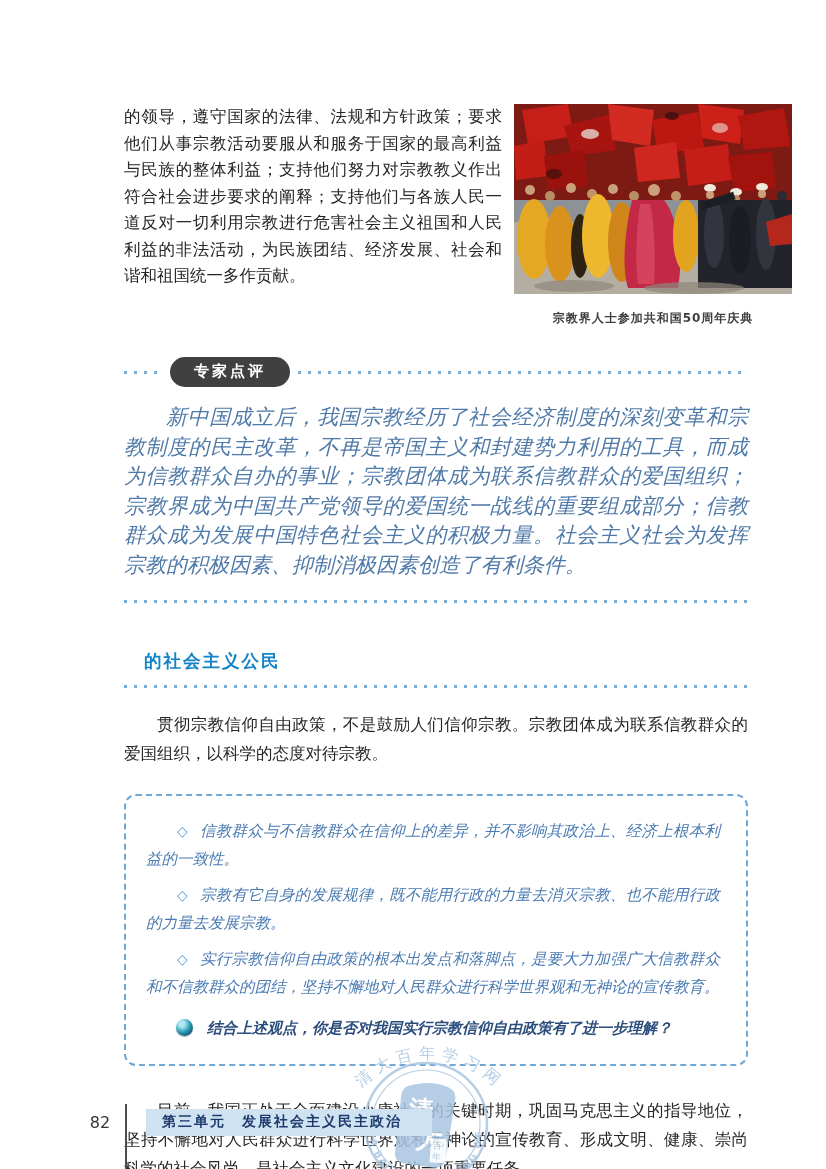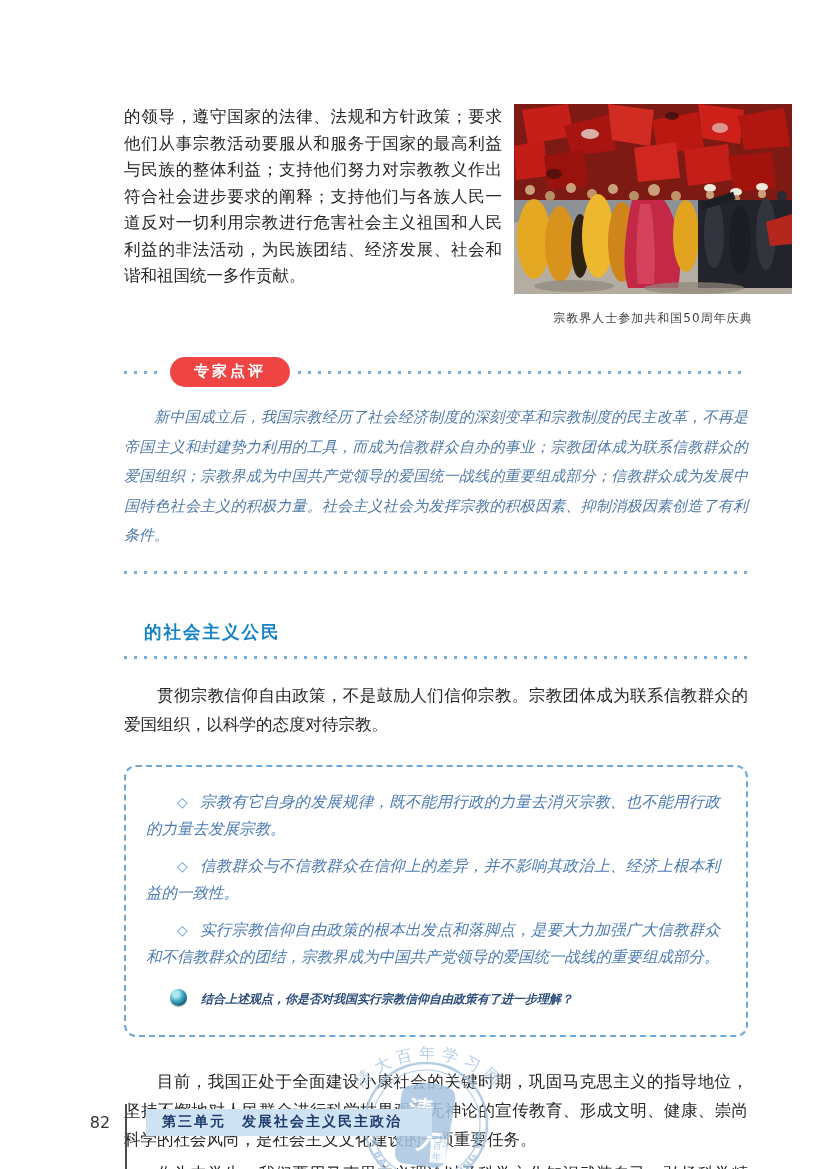--- a/index.html
+++ b/index.html
@@ -15,46 +15,46 @@
   .intro-row { display:flex; gap:12px; }
   .intro-text {
     width:378px; flex:none;
     font-size:16.5px; line-height:26.5px; text-align:justify; text-indent:0;
     color:#262626;
   }
   .figure { width:278px; flex:none; margin-top:0; }
   .photo-frame { width:278px; height:190px; overflow:hidden; }
   .photo-caption {
     margin-top:16px; text-align:center; font-size:12px; color:#3f3f3f;
-    font-family:"DejaVu Sans", sans-serif; letter-spacing:1px;
+    font-family:"DejaVu Sans", sans-serif; letter-spacing:1px;font-weight:bold;
   }
 
   
   .dots {
     height:3px; align-self:center;
     background-image:repeating-linear-gradient(90deg,#78aed8 0 3px, transparent 3px 10px);
   }
   .dotted-rule {
     height:3px;
     background-image:repeating-linear-gradient(90deg,#78aed8 0 3px, transparent 3px 10px);
   }
 
   
   .expert-header { display:flex; align-items:center; margin-top:30px; }
   .dots-short { width:38px; flex:none; }
   .dots-long  { flex:1; }
   .badge {
     flex:none; margin:0 8px; padding:5px 24px 6px;
-    background:#ef4444; color:#ffffff; border-radius:17px;
+    background:#404040; color:#ffffff; border-radius:17px;
     font-family:"DejaVu Sans", sans-serif; font-weight:bold;
     font-size:15px; letter-spacing:3px;
   }
   .expert-text {
     margin-top:16px;
-    font-style:italic; font-size:15px; line-height:29.5px;
+    font-style:italic; font-size:21px; line-height:29.5px;
     color:#4e79a8; text-indent:2em; text-align:justify;
   }
   .rule-after-expert { margin-top:20px; }
 
   
   .section-heading {
     margin:46px 0 0 20px; display:inline-block;
     font-family:"DejaVu Sans", sans-serif; font-weight:bold;
     font-size:17.5px; letter-spacing:2px; color:#1583c8;
   }
@@ -71,21 +71,21 @@
     margin-top:26px; border:2px dashed #6fa8d6; border-radius:12px;
     padding:22px 26px 22px 20px;
   }
   .bullet {
     font-style:italic; font-size:15.5px; line-height:27.5px;
     color:#4a7ab2; text-indent:2em; text-align:justify; margin-bottom:9px;
   }
   .diamond { color:#58a0d4; font-style:normal; margin-right:12px; font-size:14px; }
   .question {
     margin-top:14px; font-style:italic; font-weight:600;
-    font-size:12px; line-height:27px; color:#2b4d7c; text-indent:2em;
+    font-size:15px; line-height:27px; color:#2b4d7c; text-indent:2em;
   }
   .globe {
     display:inline-block; width:17px; height:17px; border-radius:50%;
     vertical-align:-3px; margin-right:14px;
     background:radial-gradient(circle at 35% 30%, #aee6f0 0 18%, #3aa7c0 45%, #0d5d78 75%, #063a4d 100%);
     box-shadow:0 1px 1px rgba(0,0,0,.35);
   }
 
   .par1 { margin-top:30px; }
   .par2 { margin-top:5px; }
@@ -193,23 +193,23 @@
     <p class="expert-text">新中国成立后，我国宗教经历了社会经济制度的深刻变革和宗教制度的民主改革，不再是帝国主义和封建势力利用的工具，而成为信教群众自办的事业；宗教团体成为联系信教群众的爱国组织；宗教界成为中国共产党领导的爱国统一战线的重要组成部分；信教群众成为发展中国特色社会主义的积极力量。社会主义社会为发挥宗教的积极因素、抑制消极因素创造了有利条件。</p>
     <div class="dotted-rule rule-after-expert"></div>
 
     
     <h2 class="section-heading">的社会主义公民</h2>
     <div class="dotted-rule rule-under-heading"></div>
     <p class="body-par lead">贯彻宗教信仰自由政策，不是鼓励人们信仰宗教。宗教团体成为联系信教群众的爱国组织，以科学的态度对待宗教。</p>
 
     
     <div class="points-box">
+      <p class="bullet"><span class="diamond">◇</span><span>信教群众与不信教群众在信仰上的差异，并不影响其政治上、经济上根本利益的一致性。</span></p>
       <p class="bullet"><span class="diamond">◇</span><span>宗教有它自身的发展规律，既不能用行政的力量去消灭宗教、也不能用行政的力量去发展宗教。</span></p>
-      <p class="bullet"><span class="diamond">◇</span><span>信教群众与不信教群众在信仰上的差异，并不影响其政治上、经济上根本利益的一致性。</span></p>
-      <p class="bullet"><span class="diamond">◇</span><span>实行宗教信仰自由政策的根本出发点和落脚点，是要大力加强广大信教群众和不信教群众的团结，宗教界成为中国共产党领导的爱国统一战线的重要组成部分。</span></p>
+      <p class="bullet"><span class="diamond">◇</span><span>实行宗教信仰自由政策的根本出发点和落脚点，是要大力加强广大信教群众和不信教群众的团结，坚持不懈地对人民群众进行科学世界观和无神论的宣传教育。</span></p>
       <p class="question"><span class="globe"></span><span>结合上述观点，你是否对我国实行宗教信仰自由政策有了进一步理解？</span></p>
     </div>
 
     
     <p class="body-par par1">目前，我国正处于全面建设小康社会的关键时期，巩固马克思主义的指导地位，坚持不懈地对人民群众进行科学世界观和无神论的宣传教育、形成文明、健康、崇尚科学的社会风尚，是社会主义文化建设的一项重要任务。</p>
     <p class="body-par par2">作为中学生，我们要用马克思主义理论以及科学文化知识武装自己，弘扬科学精神，不断提高思想道德素质和科学文化素质，树立科学的世界观、人生观和价值观，成为“有理想、有道德、有文化、有纪律”的社会主义公民，创造美好的人生。</p>
   </div>
 
   <div class="watermark">
     <svg width="186" height="160" viewBox="0 0 186 160" xmlns="http://www.w3.org/2000/svg">

